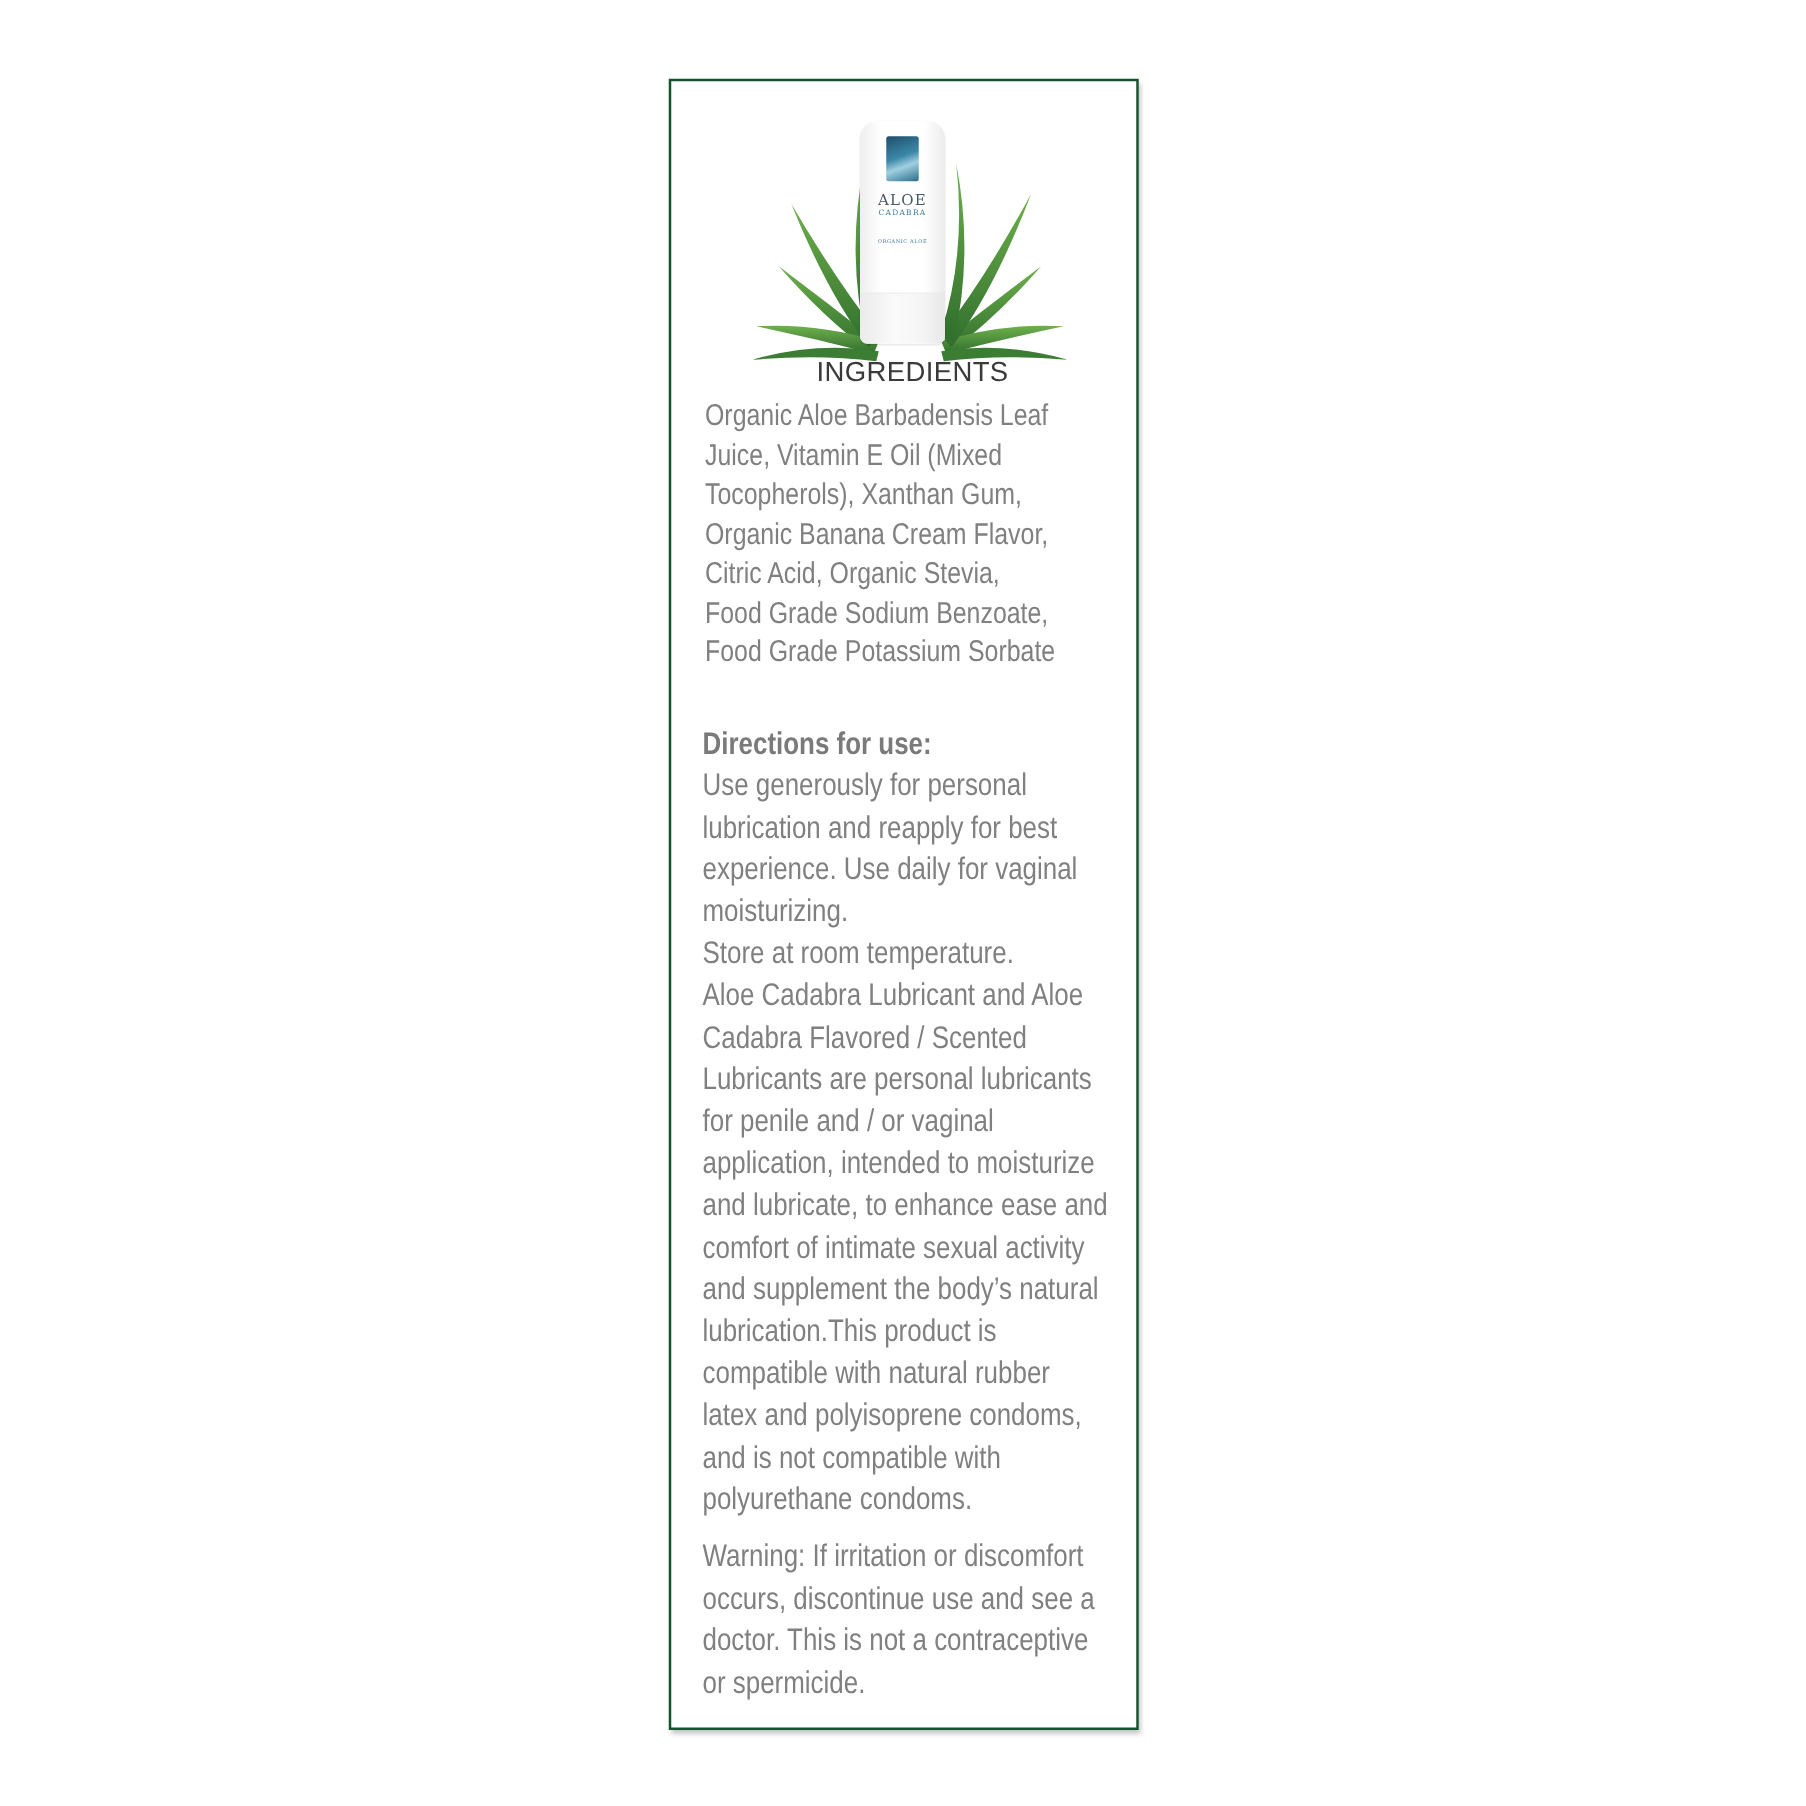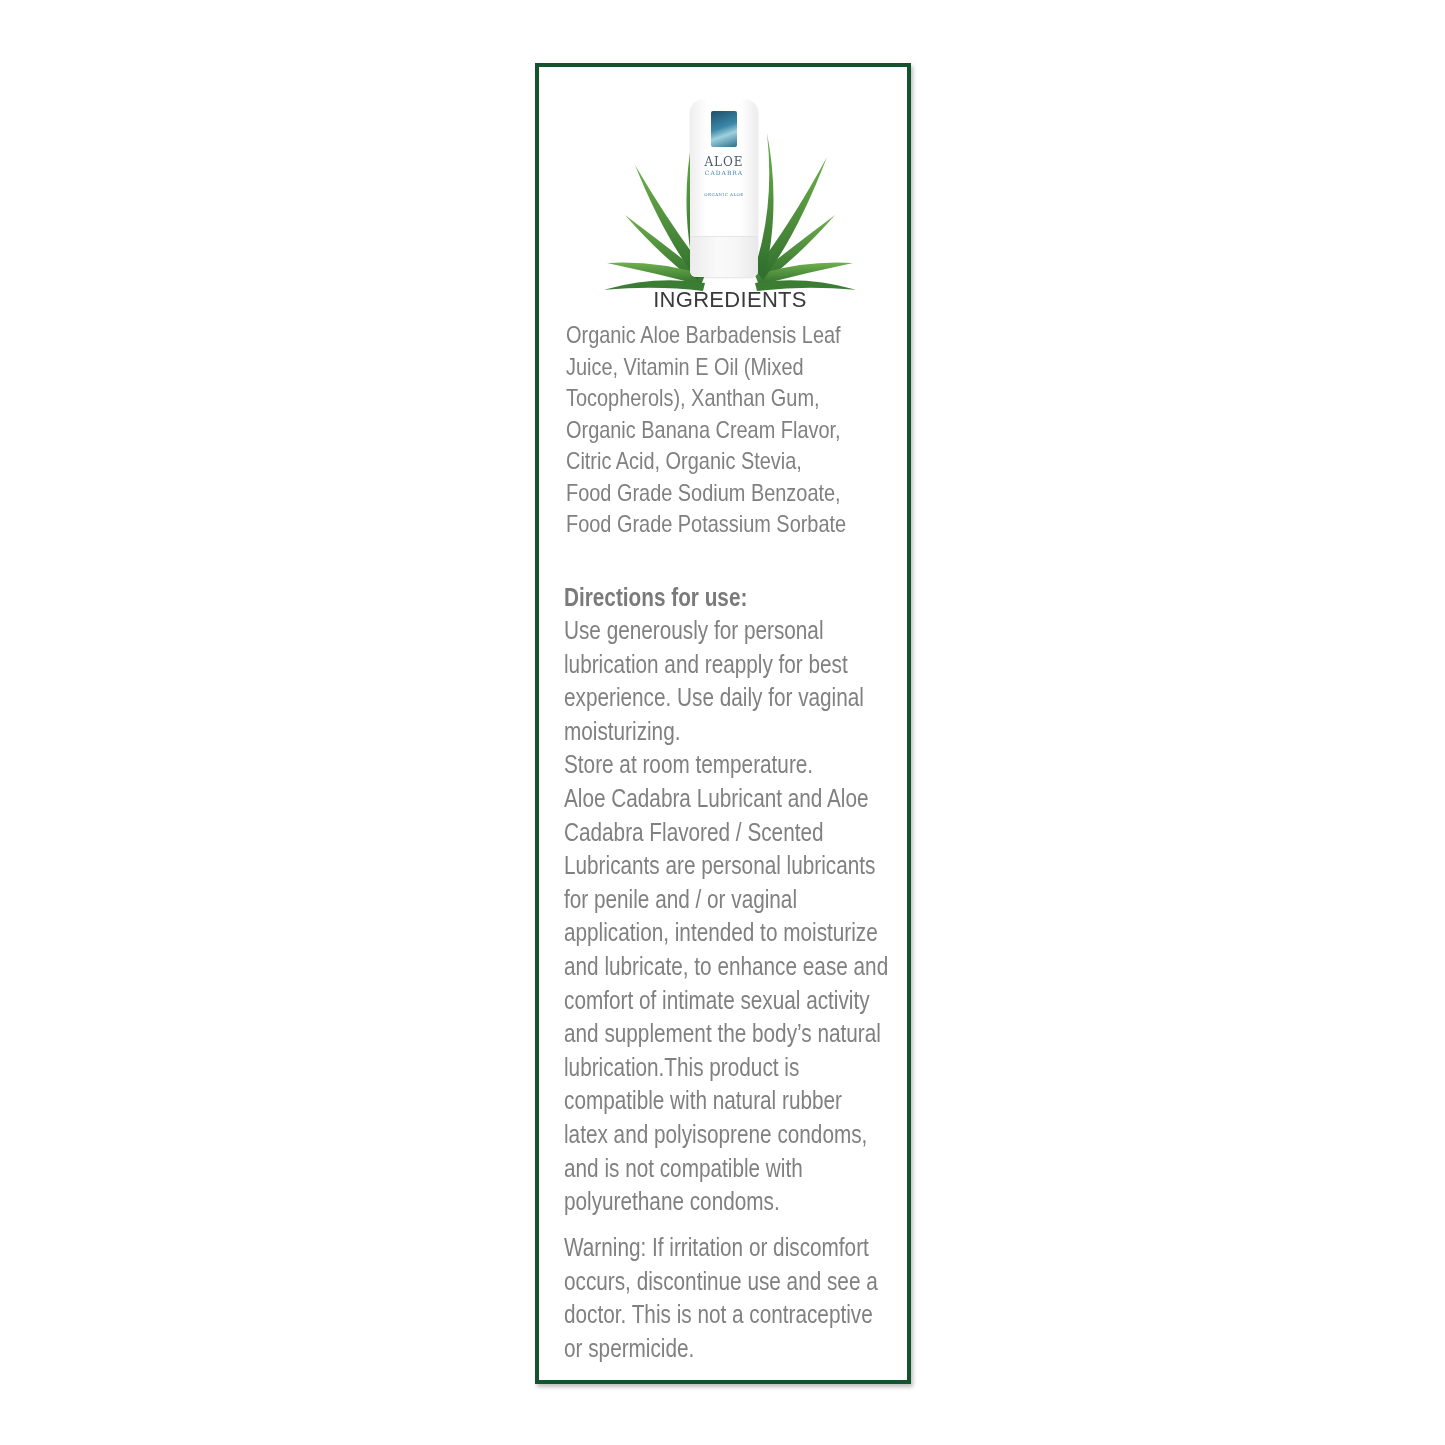--- a/index.html
+++ b/index.html
@@ -1,19 +1,19 @@
 <!DOCTYPE html>
 <html><head>
 <meta charset="utf-8">
 <style>
   html, body { margin:0; padding:0; background:#ffffff; }
   body { width:1445px; height:1445px; position:relative; overflow:hidden; }
   .card {
     position:absolute; left:535px; top:63px; width:376px; height:1321px;
-    background:#ffffff; border:4px solid #14532d;
+    background:#ffffff; border:2px solid #14532d;
     box-shadow: 2px 3px 4px rgba(0,0,0,0.25);
     box-sizing:border-box;
   }
   .product {
     position:absolute; left:66px; top:28px; width:250px; height:210px;
   }
   .bottle {
     position:absolute; left:85px; top:4px; width:68px; height:178px;
     background:linear-gradient(90deg,#eeeeee 0%,#ffffff 25%,#ffffff 75%,#ececec 100%);
     border-radius:14px 14px 6px 6px;

